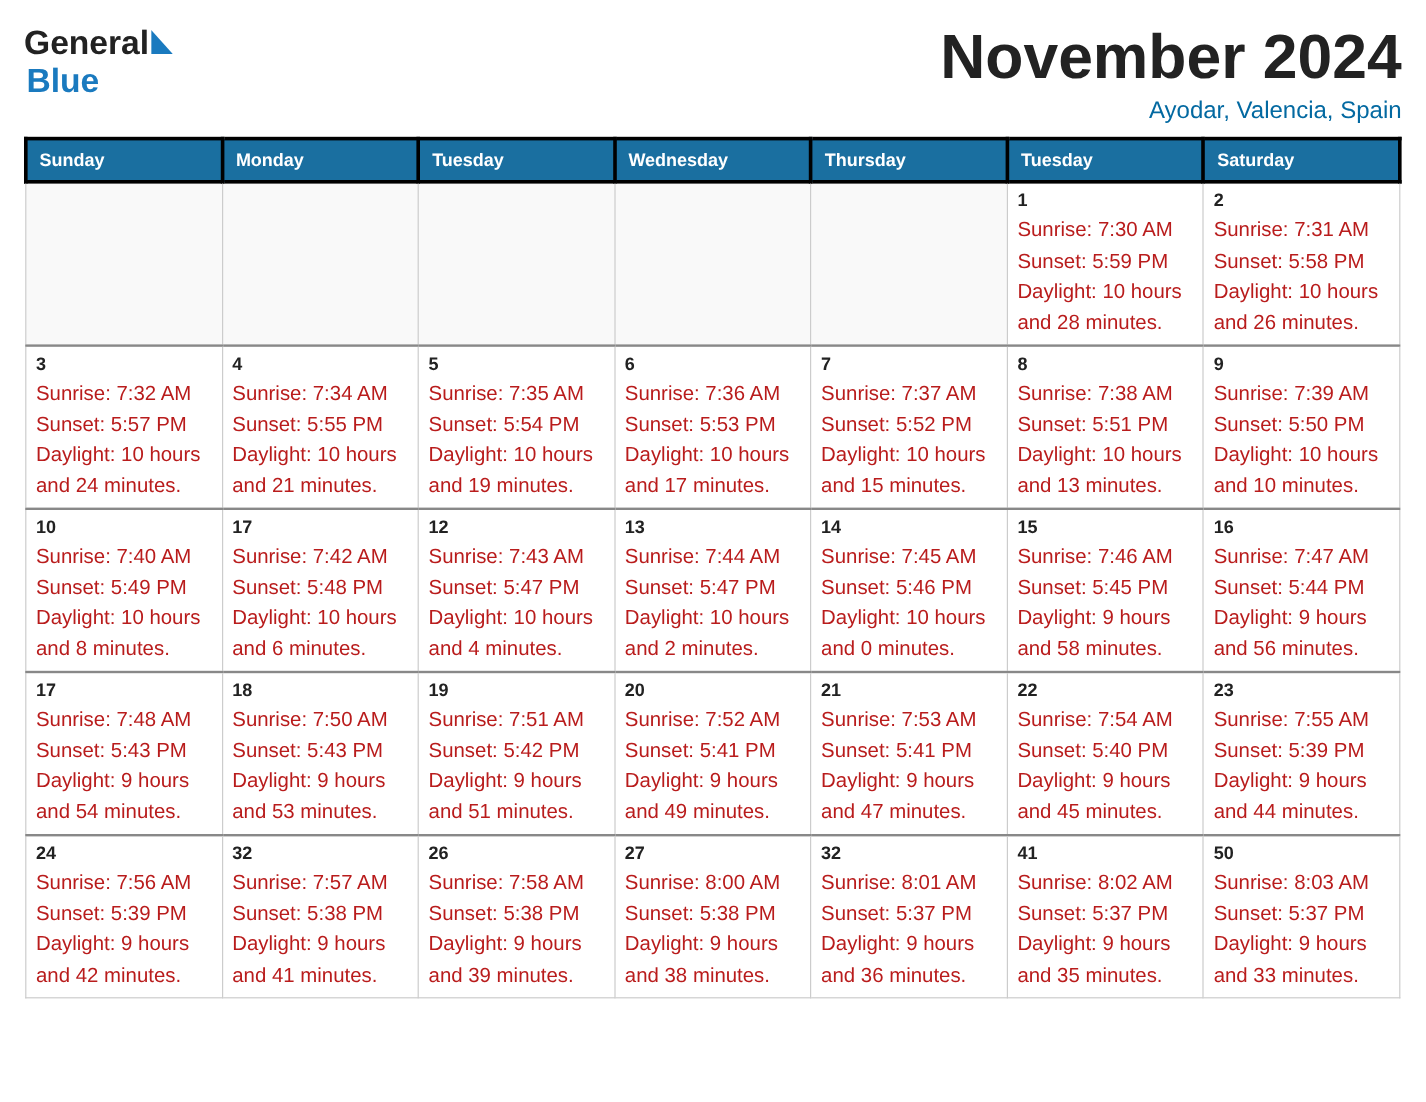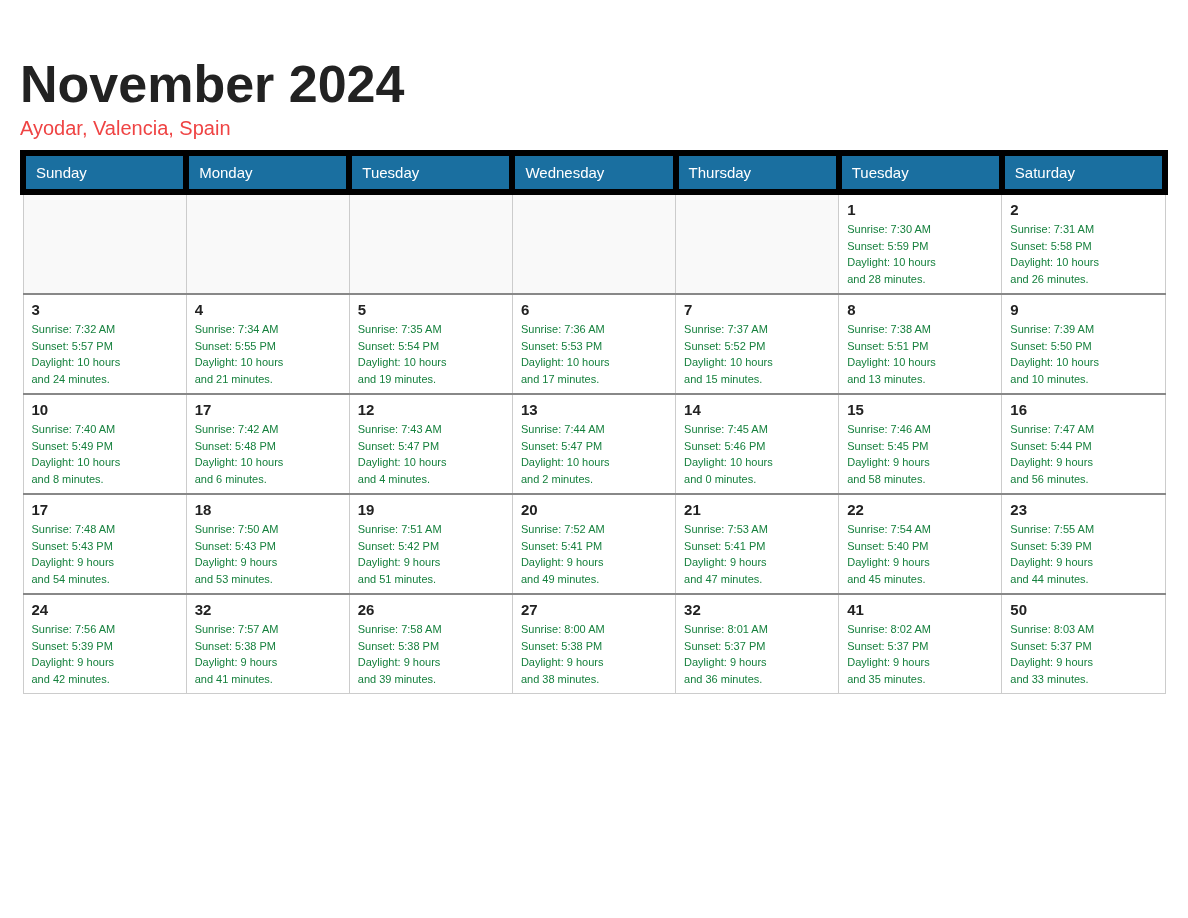--- a/index.html
+++ b/index.html
@@ -15,47 +15,46 @@
       justify-content: space-between;
       align-items: flex-start;
       margin-bottom: 10px;
     }
     .logo {
       display: flex;
       flex-direction: column;
       align-items: flex-start;
     }
     .title-section {
-      text-align: left;
-      margin-top: 36px;
+      text-align: right;
     }
     .calendar-title {
       font-size: 52px;
       font-weight: bold;
       color: #222;
       line-height: 1.1;
     }
     .calendar-subtitle {
       font-size: 20px;
-      color: #ef4444;
+      color: #0369a1;
       margin-top: 4px;
     }
     table {
       width: 100%;
       border-collapse: collapse;
       margin-top: 10px;
     }
     th {
       background-color: #1a6fa0;
       color: #fff;
       font-size: 15px;
-      font-weight: normal;
+      font-weight: bold;
       padding: 8px 10px;
       text-align: left;
-      border: 6px solid #000000;
+      border: 3px solid #000000;
     }
     td {
       vertical-align: top;
       border: 1px solid #ccc;
       padding: 6px 8px;
       width: 14.28%;
       min-height: 100px;
       font-size: 12.5px;
       color: #333;
     }
@@ -63,36 +62,49 @@
       background: #f9f9f9;
     }
     .day-number {
       font-size: 15px;
       font-weight: bold;
       color: #222;
       display: block;
       margin-bottom: 3px;
     }
     .day-info {
-      color: #15803d;
-      font-size: 11px;
+      color: #b91c1c;
+      font-size: 17px;
       line-height: 1.5;
     }
     tr.week-row td {
       border-top: 2px solid #888;
     }
     .logo-top-line {
       display: flex;
       align-items: center;
     }
   </style>
 </head>
 <body>
 
 <div class="header">
+  <div class="logo">
+    <div class="logo-top-line">
+      <span style="font-size:28px;font-weight:bold;color:#222;">General</span>
+      <span style="display:inline-block;margin-left:2px;margin-top:2px;">
+        <svg width="18" height="20" viewBox="0 0 18 20">
+          <polygon points="0,0 18,20 0,20" fill="#1a7abf"></polygon>
+        </svg>
+      </span>
+    </div>
+    <div>
+      <span style="font-size:28px;font-weight:bold;color:#1a7abf;margin-left:2px;">Blue</span>
+    </div>
+  </div>
   <div class="title-section">
     <div class="calendar-title">November 2024</div>
     <div class="calendar-subtitle">Ayodar, Valencia, Spain</div>
   </div>
 </div>
 
 <table>
   <thead>
     <tr>
       <th>Sunday</th>

